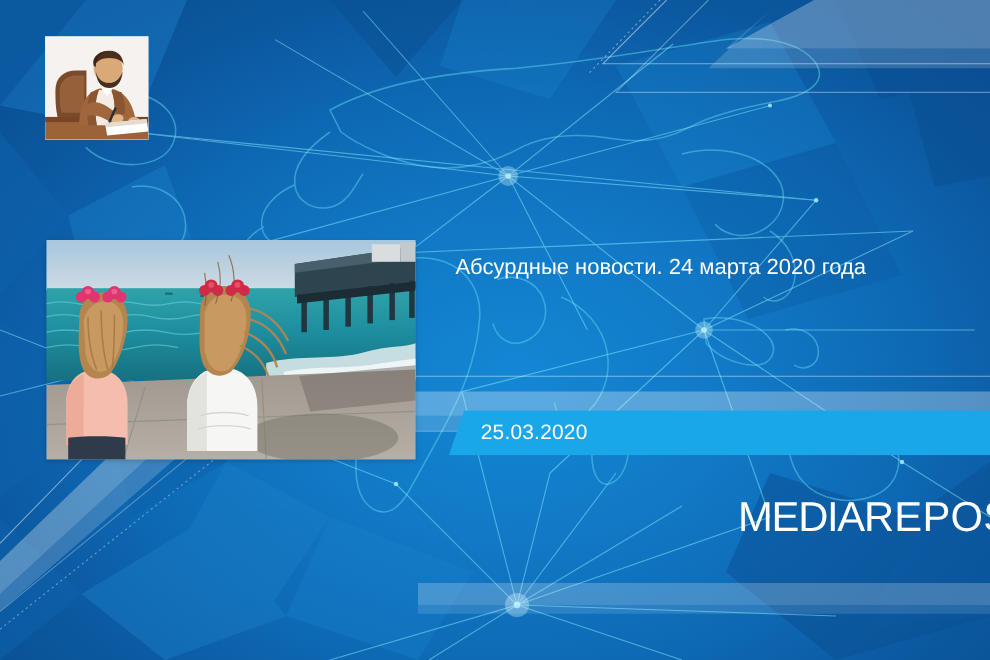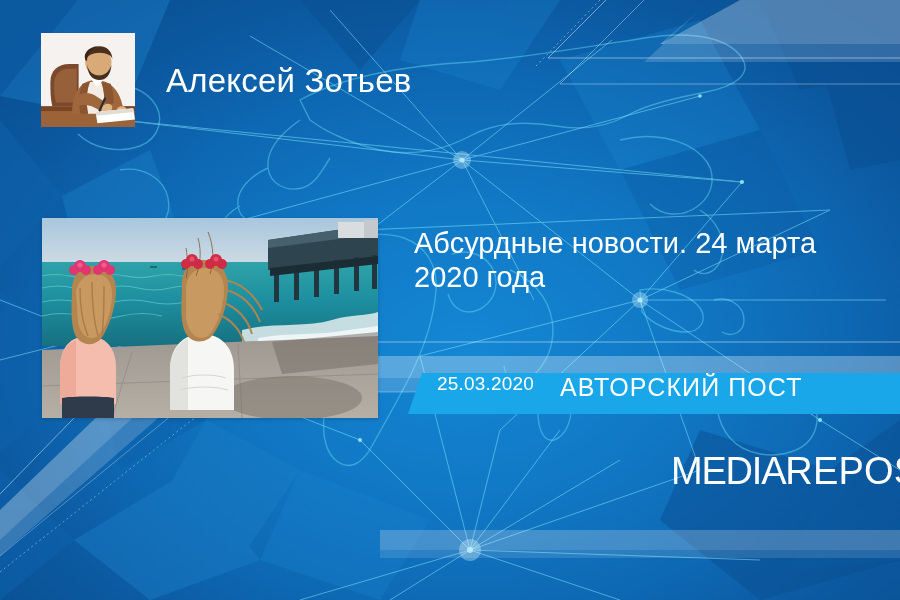--- a/index.html
+++ b/index.html
@@ -49,33 +49,34 @@
     overflow: hidden;
     box-shadow: 0 1px 4px rgba(0,0,0,.18);
   }
   .photo svg { display: block; width: 100%; height: 100%; }
 
   
   .headline {
     position: absolute;
     left: 414px; top: 226px;
     width: 472px;
-    font-size: 29px;
+    font-size: 20px;
     line-height: 34px;
     color: #ffffff;
   }
 
   
   .badge-bar {
     position: absolute;
     left: 408px; top: 373px;
     width: 492px; height: 41px;
     background: #19a7ea;
     clip-path: polygon(14px 0, 100% 0, 100% 100%, 0 100%);
     display: flex;
+    align-items: center;
   }
   .badge-date {
     margin-left: 29px;
     font-size: 19px;
     color: #ffffff;
     letter-spacing: .2px;
   }
   .badge-label {
     margin-left: 26px;
     font-size: 25px;
@@ -274,21 +275,20 @@
       <ellipse cx="70" cy="80" rx="6" ry="4.5" fill="#e0b585" transform="rotate(-18 70 80)"></ellipse>
       <ellipse cx="86" cy="82" rx="5.5" ry="4" fill="#e0b585"></ellipse>
 
       <polygon points="58,84 98,80 100,92 60,96" fill="#ffffff"></polygon>
       <polygon points="58,84 98,80 99,84 59,88" fill="#e2dcd2"></polygon>
 
       <rect x="64" y="68" width="2.4" height="16" rx="1" fill="#2e2e2e" transform="rotate(24 65 76)"></rect>
     </svg>
   </div>
 
-  <div class="author-name">Алексей Зотьев</div>
 
   <div class="photo">
     <svg viewBox="0 0 336 200" preserveAspectRatio="xMidYMid slice">
       <defs>
         <linearGradient id="sky" x1="0" y1="0" x2="0" y2="1">
           <stop offset="0%" stop-color="#a8c6dd"></stop>
           <stop offset="100%" stop-color="#cddbe4"></stop>
         </linearGradient>
         <linearGradient id="sea" x1="0" y1="0" x2="0" y2="1">
           <stop offset="0%" stop-color="#2fa3a8"></stop>
@@ -410,18 +410,17 @@
             <circle cx="174" cy="41" r="2.6"></circle>
         </g>
       </g>
     </svg>
   </div>
 
   <div class="headline">Абсурдные новости. 24 марта 2020 года</div>
 
   <div class="badge-bar">
     <span class="badge-date">25.03.2020</span>
-    <span class="badge-label">АВТОРСКИЙ ПОСТ</span>
   </div>
 
   <div class="logo"><span class="b">MEDIA</span><span class="t">REPOST</span></div>
 
 </div>
 
 </body></html>

